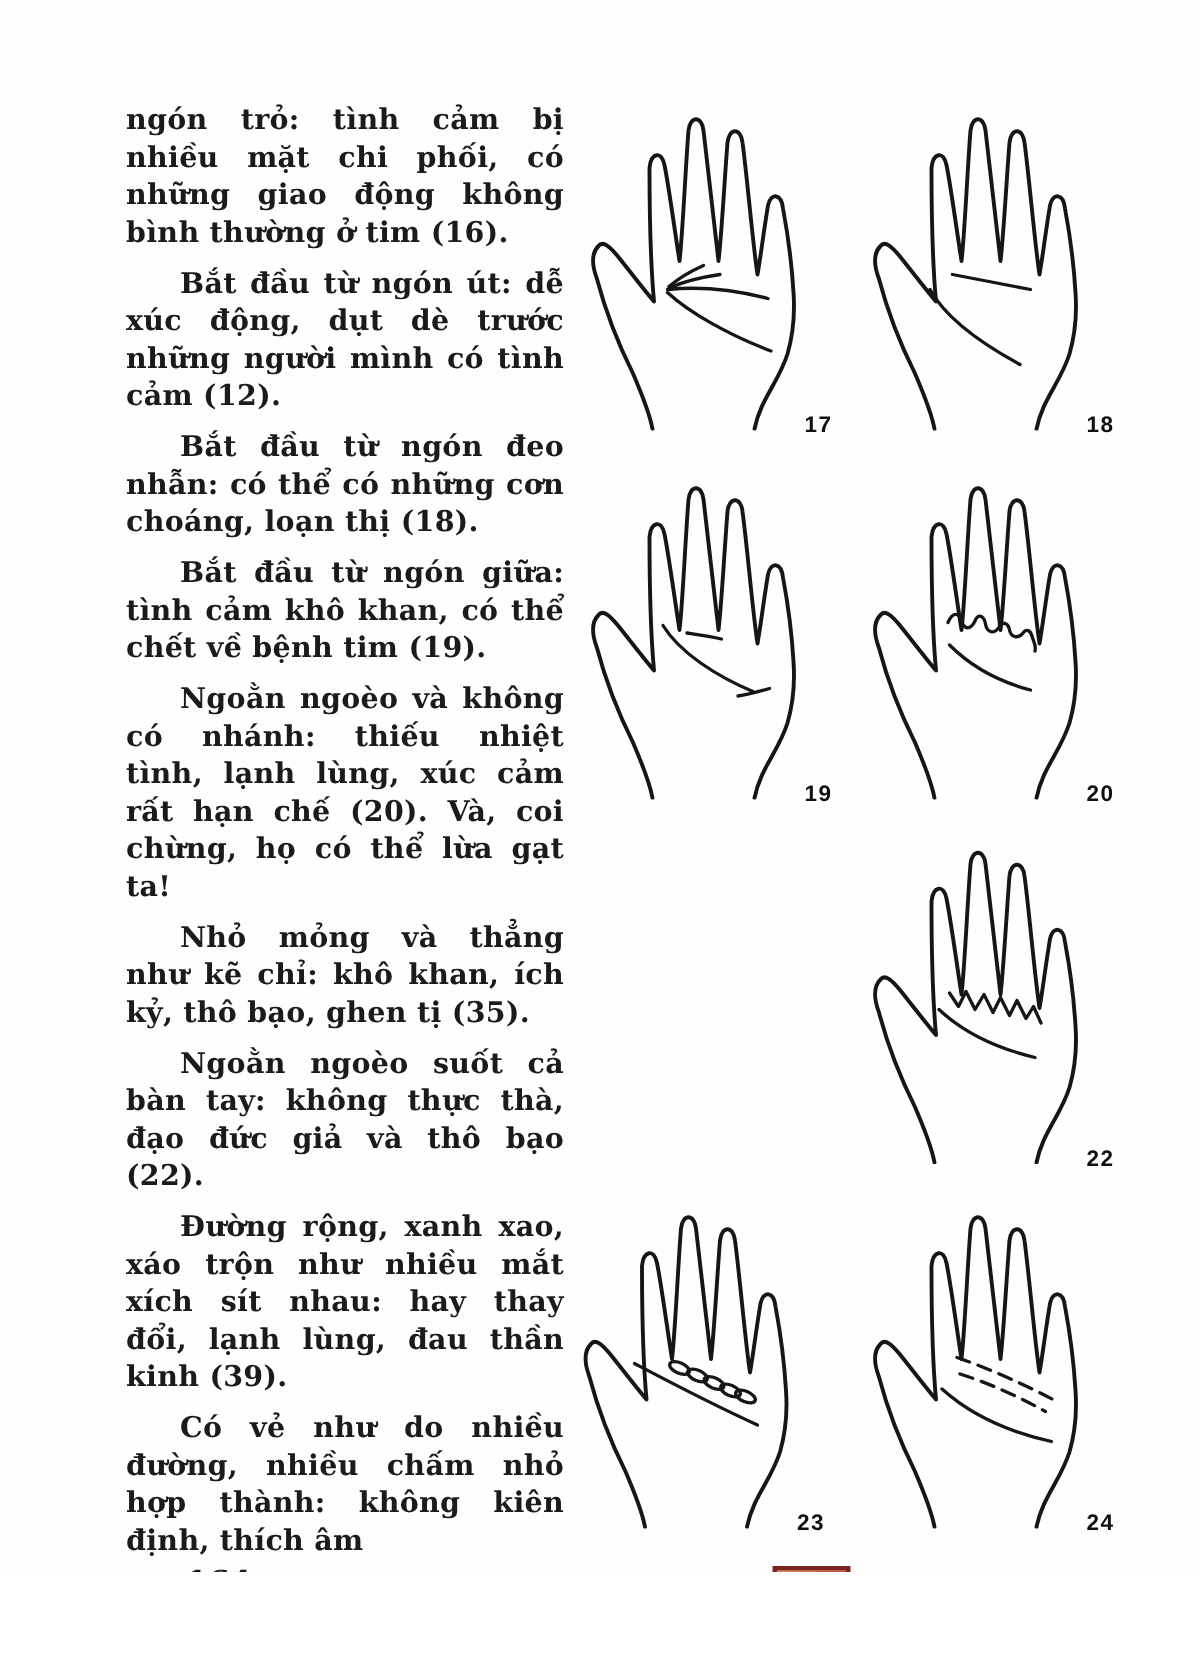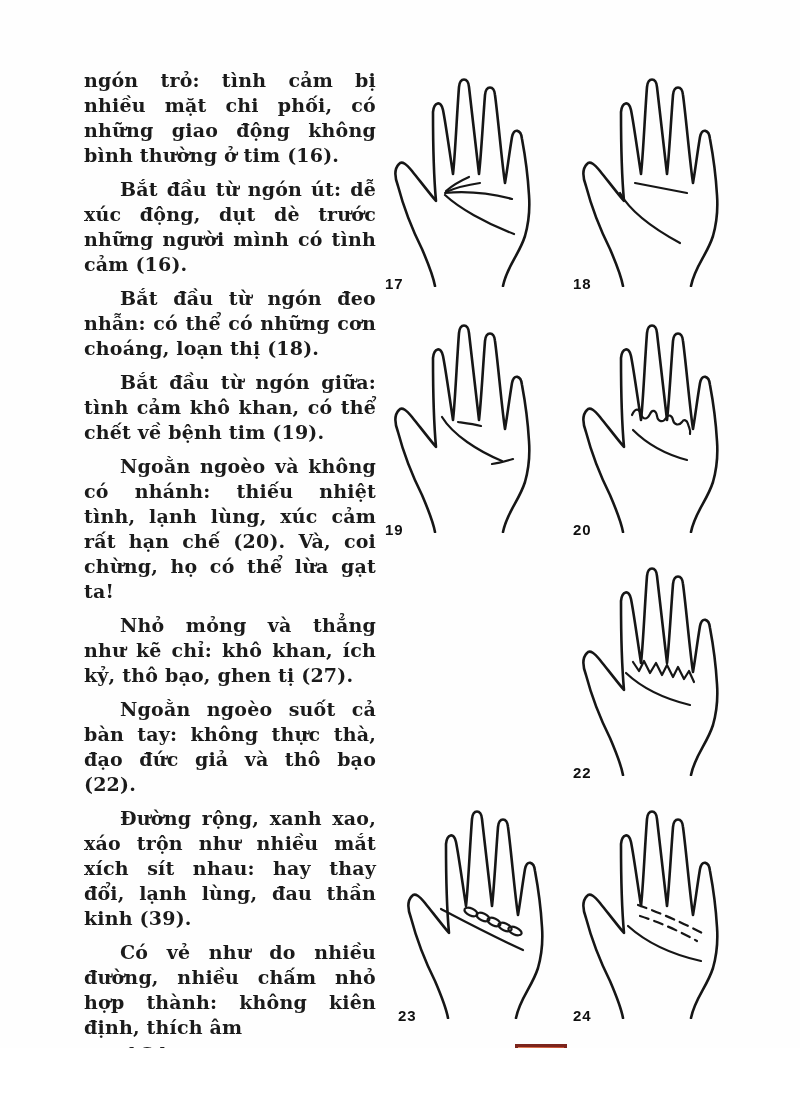--- a/index.html
+++ b/index.html
@@ -33,21 +33,21 @@
     position:absolute;
     width:195px;
     height:245px;
   }
   .fig svg{ display:block; }
   .fig .cap{
     position:absolute;
     left:0;
     top:213px;
     width:170px;
-    text-align:left;
+    text-align:right;
     font-family:"Liberation Sans", sans-serif;
     font-weight:700;
     font-size:15px;
     color:#101010;
     letter-spacing:1px;
   }
   .hand-stroke{
     fill:none;
     stroke:#161616;
     stroke-width:2.6;
@@ -126,25 +126,25 @@
         C 45,132 35,119 27,109
         C 22,103 17,98 14,102
         C 9,107 10,116 13,124
         C 18,143 27,167 37,187
         C 43,201 48,213 50,224"></path>
     </defs>
   </svg>
 
   <div class="text-col">
     <p>ngón trỏ: tình cảm bị nhiều mặt chi phối, có những giao động không bình thường ở tim (16).</p>
-    <p class="indent">Bắt đầu từ ngón út: dễ xúc động, dụt dè trước những người mình có tình cảm (16).</p>
+    <p class="indent">Bắt đầu từ ngón út: dễ xúc động, dụt dè trước những người mình có tình cảm (12).</p>
     <p class="indent">Bắt đầu từ ngón đeo nhẫn: có thể có những cơn choáng, loạn thị (18).</p>
     <p class="indent">Bắt đầu từ ngón giữa: tình cảm khô khan, có thể chết về bệnh tim (19).</p>
     <p class="indent">Ngoằn ngoèo và không có nhánh: thiếu nhiệt tình, lạnh lùng, xúc cảm rất hạn chế (20). Và, coi chừng, họ có thể lừa gạt ta!</p>
-    <p class="indent">Nhỏ mỏng và thẳng như kẽ chỉ: khô khan, ích kỷ, thô bạo, ghen tị (27).</p>
+    <p class="indent">Nhỏ mỏng và thẳng như kẽ chỉ: khô khan, ích kỷ, thô bạo, ghen tị (35).</p>
     <p class="indent">Ngoằn ngoèo suốt cả bàn tay: không thực thà, đạo đức giả và thô bạo (22).</p>
     <p class="indent">Đường rộng, xanh xao, xáo trộn như nhiều mắt xích sít nhau: hay thay đổi, lạnh lùng, đau thần kinh (39).</p>
     <p class="indent">Có vẻ như do nhiều đường, nhiều chấm nhỏ hợp thành: không kiên định, thích âm</p>
   </div>
 
   <div class="fig" style="left:385px;top:62px">
     <svg width="195" height="225" viewBox="0 0 195 225">
       <use href="#hand-outline-path"></use>
       <path class="palm-line" d="M60,131 C80,129 104,131 127,137"></path>
       <path class="palm-line" d="M61,129 C68,123 75,119 84,115"></path>
@@ -185,21 +185,21 @@
 
   <div class="fig" style="left:573px;top:551px">
     <svg width="195" height="225" viewBox="0 0 195 225">
       <use href="#hand-outline-path"></use>
       <path class="palm-line" d="M60,111 L66,120 L71,110 L77,122 L83,112 L89,124 L94,114 L100,126 L105,116 L111,128 L116,120 L121,131"></path>
       <path class="palm-line" d="M53,122 C70,138 92,148 117,154"></path>
     </svg>
     <div class="cap">22</div>
   </div>
 
-  <div class="fig" style="left:398px;top:794px">
+  <div class="fig" style="left:380px;top:794px">
     <svg width="195" height="225" viewBox="0 0 195 225">
       <use href="#hand-outline-path"></use>
       <path class="palm-line" d="M43,115 C62,125 92,141 125,156"></path>
       <ellipse class="palm-line" cx="73" cy="118" rx="7" ry="3.5" transform="rotate(24 73 118)"></ellipse>
       <ellipse class="palm-line" cx="85" cy="123" rx="7" ry="3.5" transform="rotate(24 85 123)"></ellipse>
       <ellipse class="palm-line" cx="96" cy="128" rx="7" ry="3.5" transform="rotate(24 96 128)"></ellipse>
       <ellipse class="palm-line" cx="107" cy="133" rx="7" ry="3.5" transform="rotate(24 107 133)"></ellipse>
       <ellipse class="palm-line" cx="117" cy="137" rx="7" ry="3.5" transform="rotate(24 117 137)"></ellipse>
     </svg>
     <div class="cap">23</div>

